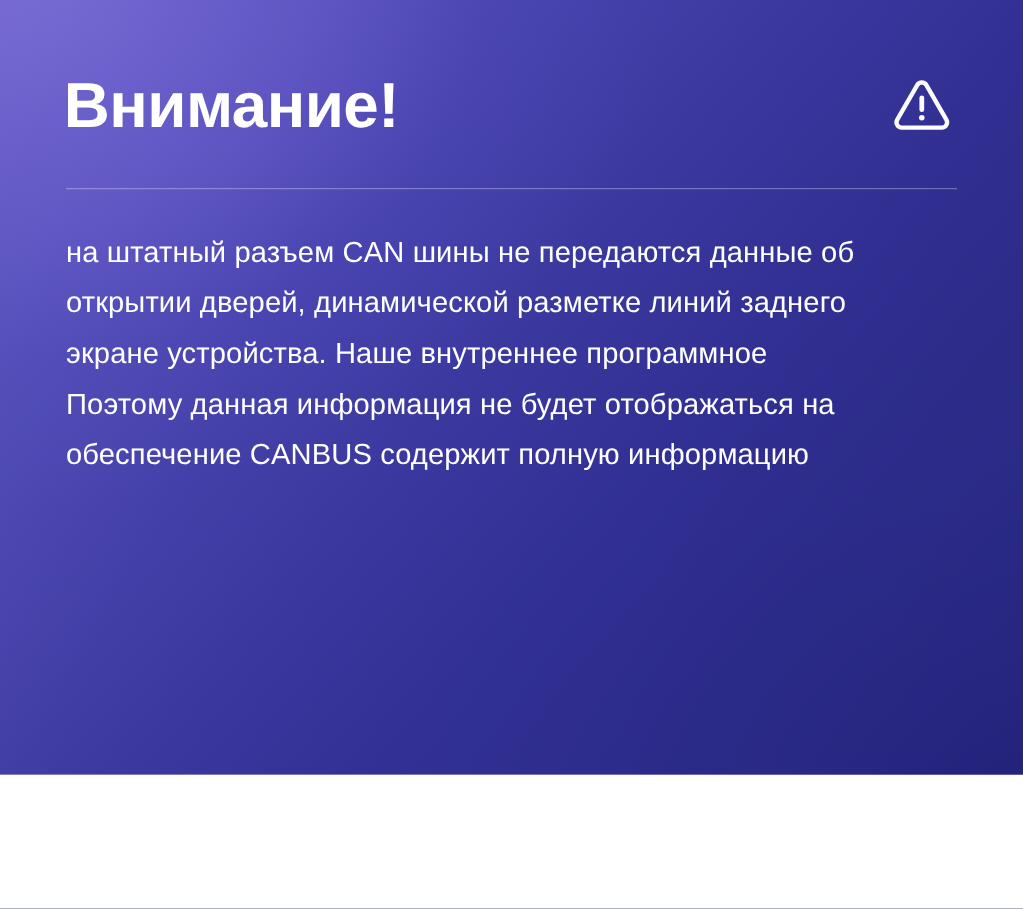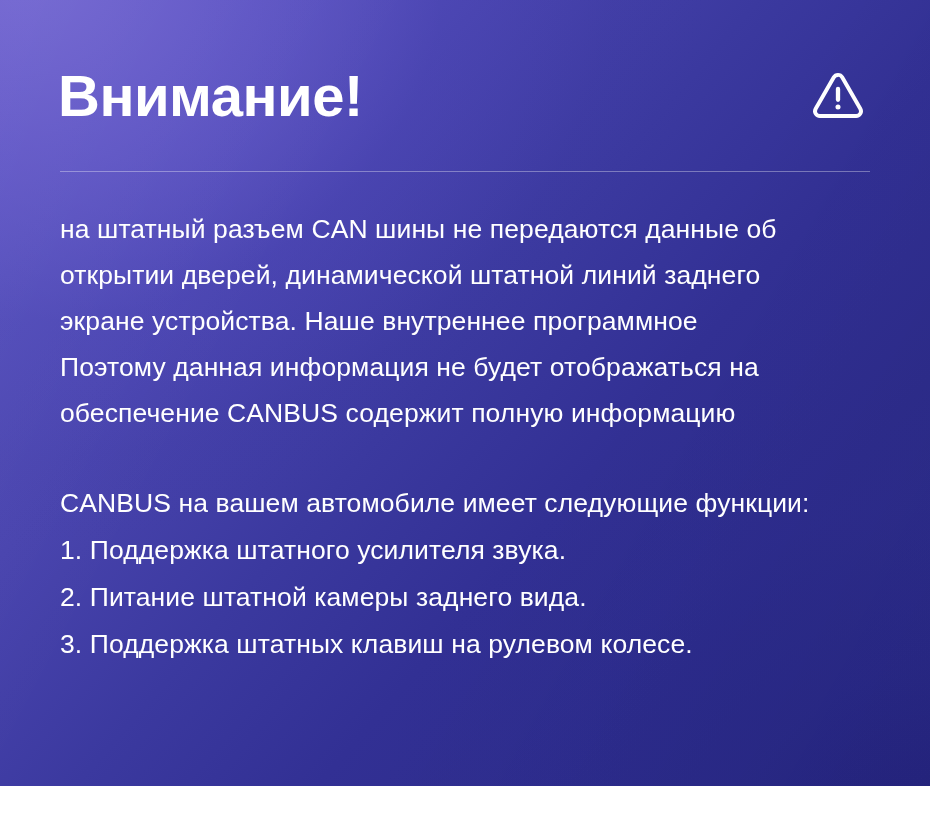--- a/index.html
+++ b/index.html
@@ -9,21 +9,21 @@
   body {
     width: 930px;
     height: 826px;
     overflow: hidden;
     font-family: "Liberation Sans", sans-serif;
   }
 
   #banner {
     position: relative;
     width: 930px;
-    height: 786px;
+    height: 704px;
     box-sizing: border-box;
     background-color: #33339b;
     background-image:
       radial-gradient(ellipse 820px 680px at 2% -4%, rgba(116,104,210,0.96) 0%, rgba(103,92,203,0.72) 26%, rgba(78,72,186,0.30) 52%, rgba(55,54,160,0.05) 72%, rgba(45,45,140,0) 86%),
       radial-gradient(ellipse 760px 620px at 104% 108%, rgba(36,34,126,0.98) 0%, rgba(40,40,136,0.70) 30%, rgba(45,45,146,0.28) 56%, rgba(48,48,150,0) 78%),
       linear-gradient(131deg, #6256c6 0%, #5650bc 14%, #4944ae 30%, #3b399f 47%, #323094 62%, #2d2c8c 78%, #2a2a85 100%);
     overflow: hidden;
   }
 
   
@@ -129,29 +129,21 @@
       </svg>
     </span>
   </div>
 
   <div id="divider"></div>
 
   <div id="content">
 
     <p class="para">
       <span class="ln">на штатный разъем CAN шины не передаются данные об</span>
-      <span class="ln">открытии дверей, динамической штатной линий заднего</span>
+      <span class="ln">открытии дверей, динамической разметке линий заднего</span>
       <span class="ln">экране устройства. Наше внутреннее программное</span>
       <span class="ln">Поэтому данная информация не будет отображаться на</span>
       <span class="ln">обеспечение CANBUS содержит полную информацию</span>
     </p>
 
-    <div id="list-block">
-      <p id="list-intro">CANBUS на вашем автомобиле имеет следующие функции:</p>
-      <ul id="list-items">
-        <li class="list-item">1. Поддержка штатного усилителя звука.</li>
-        <li class="list-item">2. Питание штатной камеры заднего вида.</li>
-        <li class="list-item">3. Поддержка штатных клавиш на рулевом колесе.</li>
-      </ul>
-    </div>
 
   </div>
 </div>
 
 </body></html>

